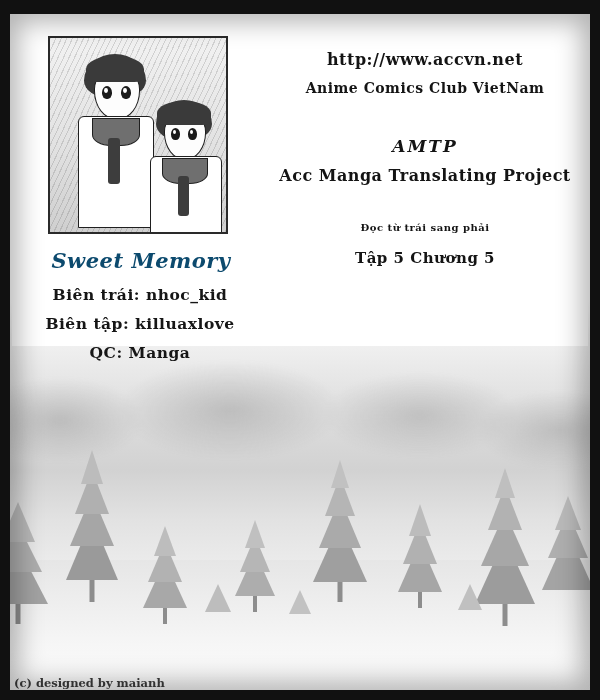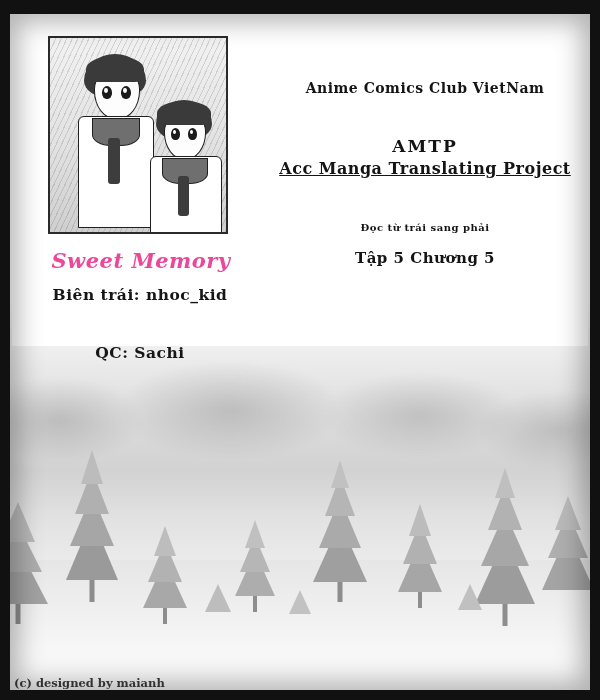--- a/index.html
+++ b/index.html
@@ -160,21 +160,21 @@
   .scarf {
     position: absolute;
     background: #3d3d3d;
   }
 
   
   .gothic {
     font-family: "DejaVu Serif", serif;
     font-weight: bold;
     letter-spacing: 0.5px;
-    color: #ec4899;
+    color: #0c4a6e;
   }
   #title {
     position: absolute;
     left: 24px; top: 232px;
     width: 210px;
     text-align: center;
     font-size: 21px;
     font-style: italic;
   }
   .cred-line {
@@ -193,22 +193,22 @@
   .right-line {
     position: absolute;
     width: 330px;
     left: 248px;
     text-align: center;
     color: #141414;
     font-size: 15.5px;
   }
   #r-url   { top: 34px;  font-size: 16px; }
   #r-club  { top: 64px;  font-size: 14px; }
-  #r-amtp  { top: 120px; font-size: 17px; letter-spacing: 2px; }
-  #r-amtp-full { top: 143px; font-size: 16px; text-decoration: underline; }
+  #r-amtp  { top: 120px; font-size: 17px; letter-spacing: 2px; font-style: italic; }
+  #r-amtp-full { top: 150px; font-size: 16px; }
   #r-dir   { top: 206px; font-size: 10px; }
   #r-vol   { top: 233px; font-size: 15px; }
 
   
   #designer {
     position: absolute;
     left: 14px;
     bottom: 10px;
     font-size: 11.5px;
     font-weight: bold;
@@ -321,22 +321,24 @@
         <div class="eye" style="left:138px; top:90px; width:9px; height:12px;"></div>
         <div class="hair" style="left:107px; top:63px; width:54px; height:24px; border-radius:60% 60% 20% 20%;"></div>
         <div class="body" style="left:100px; top:118px; width:70px; height:76px; border-radius:6px 6px 0 0;"></div>
         <div class="collar" style="left:112px; top:120px; width:44px; height:24px; border-radius:0 0 40% 40%;"></div>
         <div class="scarf" style="left:128px; top:138px; width:11px; height:40px; border-radius:3px;"></div>
       </div>
     </div>
 
     <div id="title" class="gothic">Sweet Memory</div>
     <div id="cred-1" class="cred-line gothic">Biên trái: nhoc_kid</div>
-    <div id="cred-3" class="cred-line gothic">QC: Sachi</div>
-
+    <div id="cred-2" class="cred-line gothic">Biên tập: killuaxlove</div>
+    <div id="cred-3" class="cred-line gothic">QC: Manga</div>
+
+    <div id="r-url" class="right-line gothic">http://www.accvn.net</div>
     <div id="r-club" class="right-line gothic">Anime Comics Club VietNam</div>
     <div id="r-amtp" class="right-line gothic">AMTP</div>
     <div id="r-amtp-full" class="right-line gothic">Acc Manga Translating Project</div>
     <div id="r-dir" class="right-line gothic">Đọc từ trái sang phải</div>
     <div id="r-vol" class="right-line gothic">Tập 5 Chương 5</div>
   </div>
 
   <div id="designer">(c) designed by maianh</div>
 
   <div id="inner-vignette"></div>

